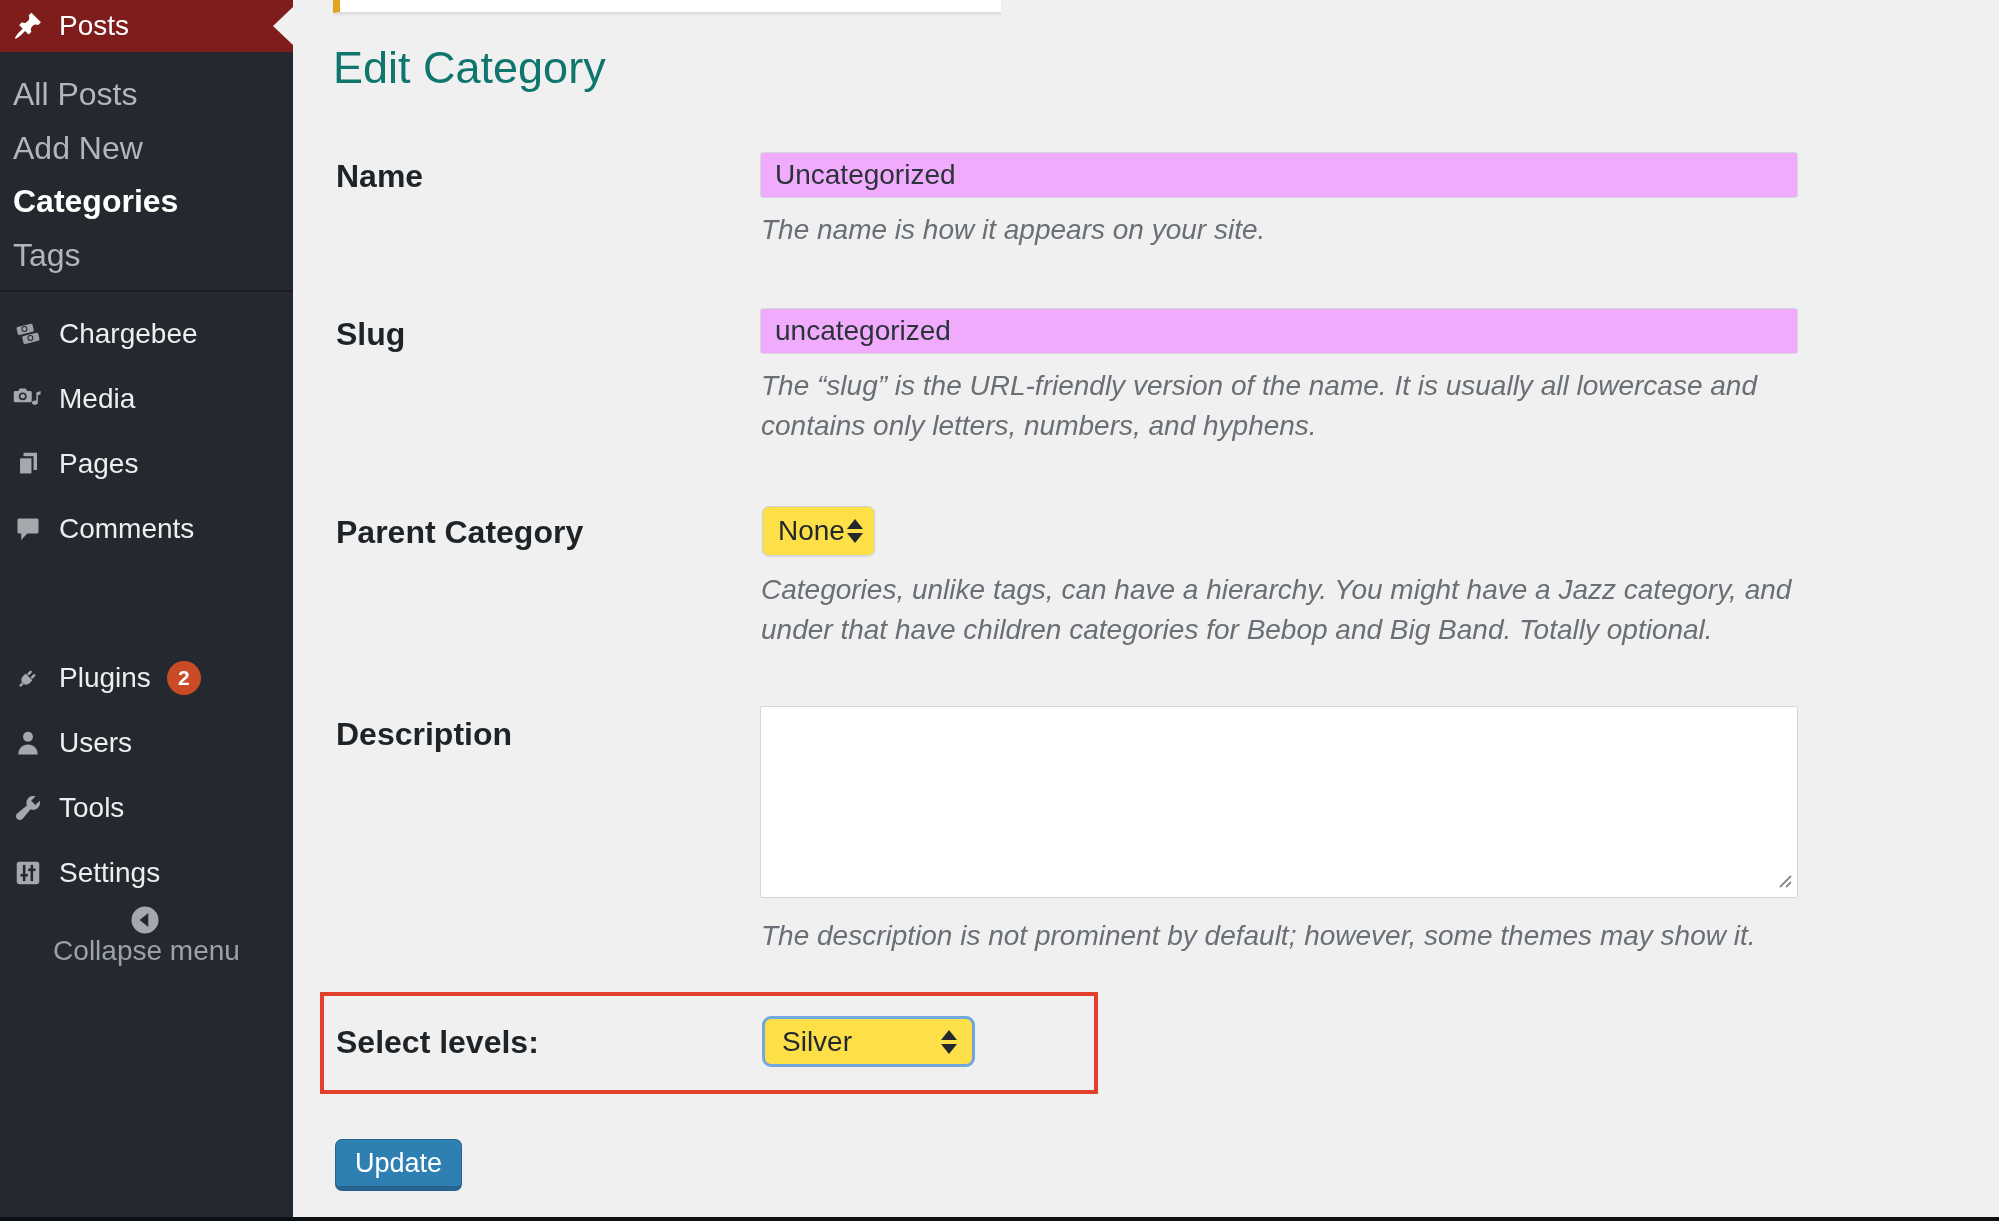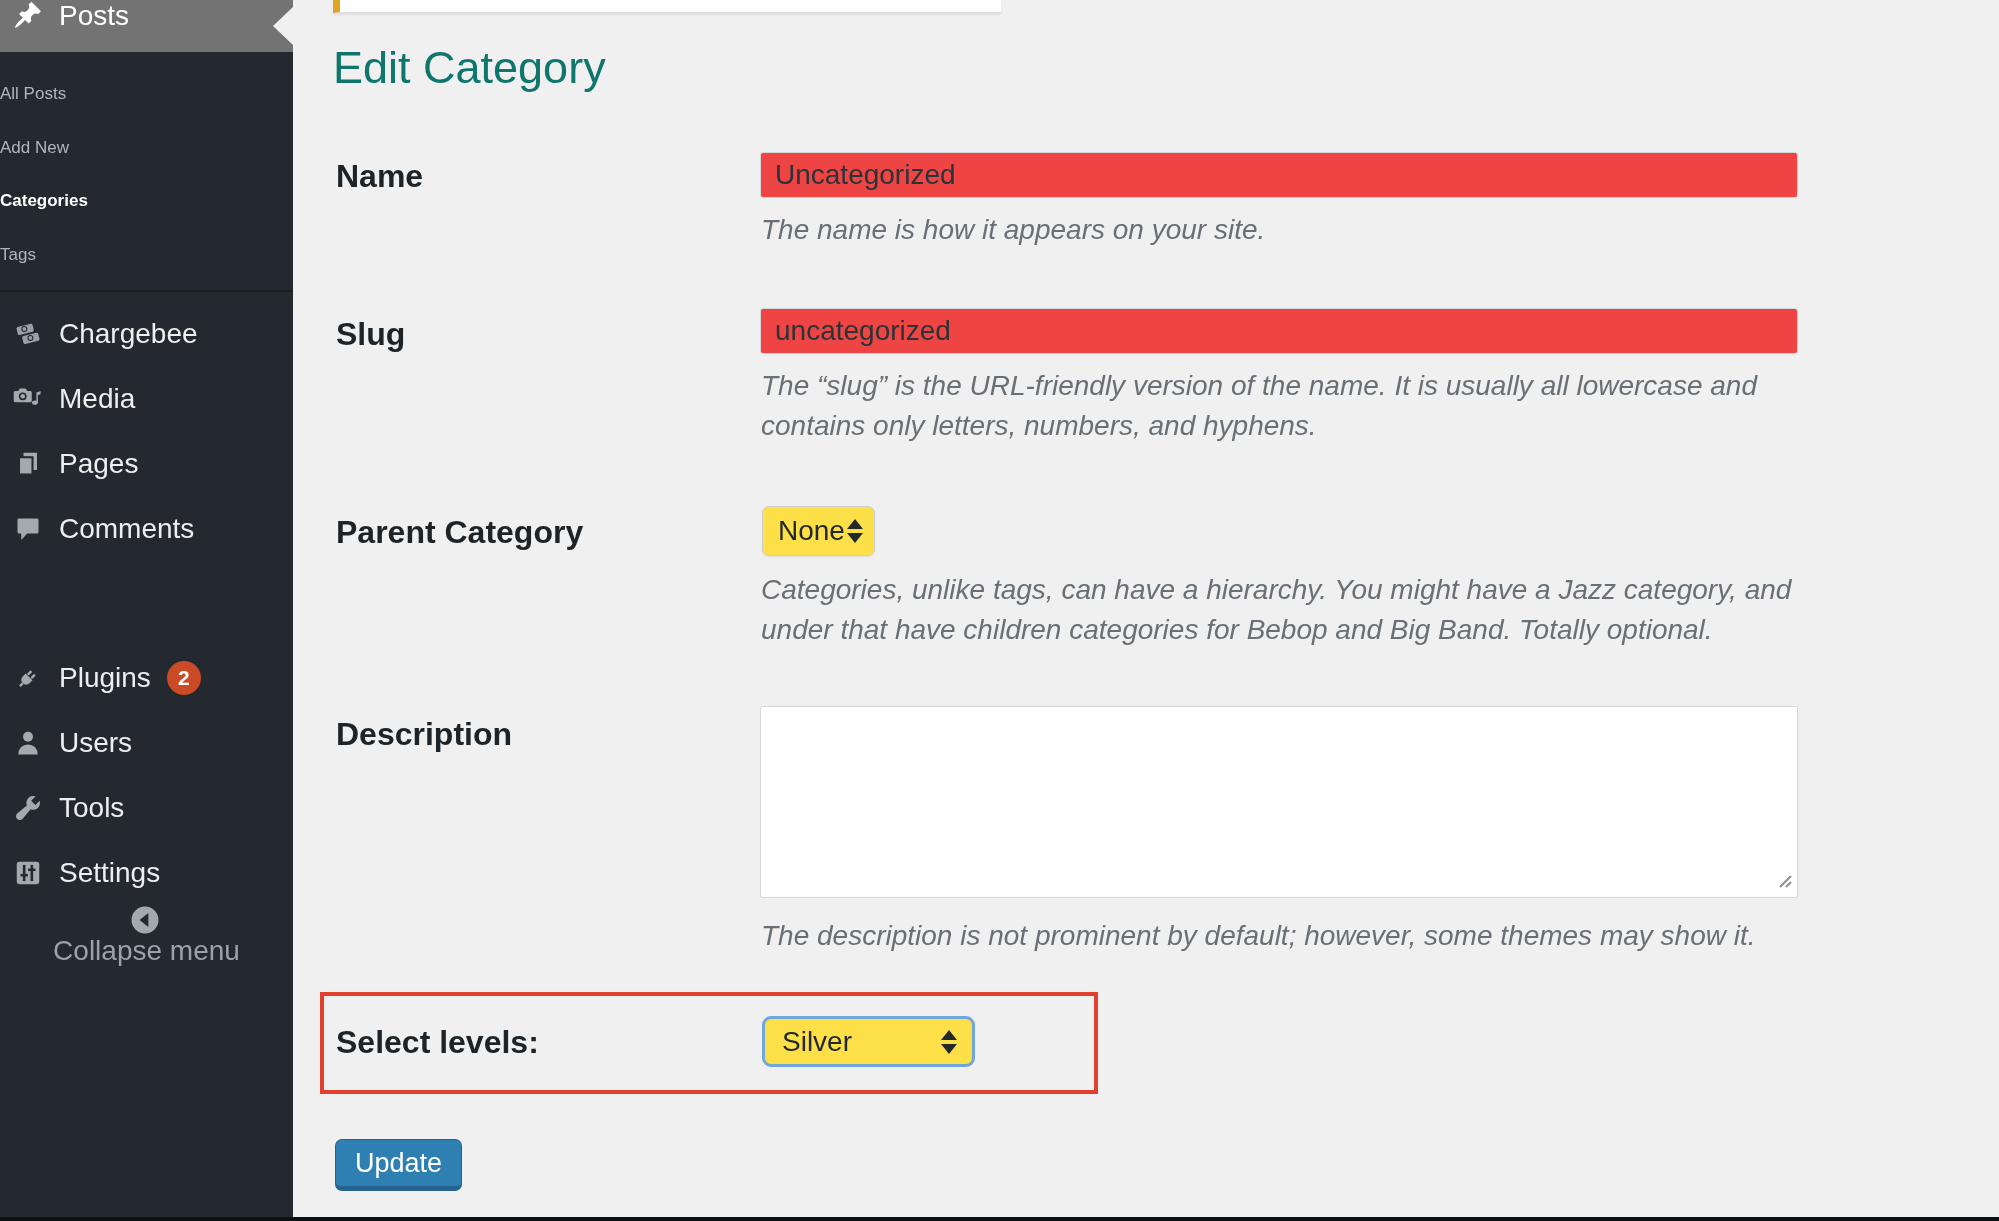--- a/index.html
+++ b/index.html
@@ -2,46 +2,46 @@
 <html><head>
 <meta charset="utf-8">
 <style>
   * { margin:0; padding:0; box-sizing:border-box; }
   html,body { background:#f0f0f1; }
   body { font-family:"Liberation Sans", sans-serif; }
   #app { position:relative; width:1999px; height:1221px; background:#f0f0f1; overflow:hidden; }
 
   
   #sidebar { position:absolute; left:0; top:0; width:293px; height:1221px; background:#23292f; }
-  .posts-header { position:absolute; left:0; top:0; width:293px; height:52px; background:#737373; display:flex; align-items:flex-start; }
+  .posts-header { position:absolute; left:0; top:0; width:293px; height:52px; background:#7f1d1d; display:flex; align-items:center; }
   .posts-header .pin { margin-left:13px; display:flex; }
   .posts-header .plabel { margin-left:16px; color:#ffffff; font-size:28px; }
   .notch { position:absolute; right:0; top:7px; width:0; height:0;
            border-top:19px solid transparent; border-bottom:19px solid transparent;
            border-right:20px solid #f0f0f1; }
   .sub { position:absolute; left:0; width:290px; height:54px; display:flex; align-items:center;
-         padding-left:0; font-size:17px; color:#b0b6bb; cursor:pointer; }
+         padding-left:13px; font-size:32px; color:#b0b6bb; cursor:pointer; }
   .sub.active { color:#ffffff; font-weight:700; }
   .side-divider { position:absolute; left:0; top:290px; width:293px; height:2px; background:#1a1e22; }
   .mi { position:absolute; left:0; width:293px; height:65px; display:flex; align-items:center;
         color:#eceef0; font-size:28px; cursor:pointer; }
   .mi .ico { width:30px; height:30px; margin-left:13px; margin-right:16px; display:flex; color:#a4a9ae; flex:none; }
   .mi.dim { color:#9ba1a6;flex-direction:column; }
   .badge { margin-left:16px; min-width:34px; height:34px; padding:0 5px; border-radius:17px;
            background:#cb4b26; color:#fff; font-size:21px; font-weight:700;
            display:flex; align-items:center; justify-content:center; }
 
   
   .notice-remnant { position:absolute; left:333px; top:0; width:668px; height:13px; background:#ffffff;
                     border-left:7px solid #dfa420; border-bottom:1px solid #dcdcde;
                     box-shadow:0 2px 2px rgba(0,0,0,0.07); }
   h1.page-title { position:absolute; left:333px; top:42px; font-size:45px; font-weight:400; color:#0f766e; }
 
   .flabel { position:absolute; left:336px; font-size:32px; font-weight:700; color:#1d2327; line-height:34px; }
-  .tinput { position:absolute; left:760px; width:1038px; height:46px; background:#ef4444;
+  .tinput { position:absolute; left:760px; width:1038px; height:46px; background:#f0abfc;
             border:1px solid #d6d8db; border-radius:3px; font-size:28px; color:#2c3338;
             padding:0 14px; font-family:"Liberation Sans", sans-serif; outline:none; }
   .help { position:absolute; left:761px; font-size:28px; font-style:italic; color:#696f74; line-height:33px; white-space:nowrap; }
 
   .fake-select { position:absolute; background:#fde047; display:flex; align-items:center;
                  justify-content:space-between; cursor:pointer; color:#23282d; font-size:28px; }
   .sel-none { left:762px; top:506px; width:113px; height:50px; border:1px solid #cfd1d4;
               border-radius:7px; padding:0 11px 0 15px; box-shadow:0 1px 2px rgba(0,0,0,0.08); }
   .sel-silver { left:762px; top:1016px; width:213px; height:51px; border:3px solid #72a7dd;
                 border-radius:9px; padding:0 15px 0 17px; }

